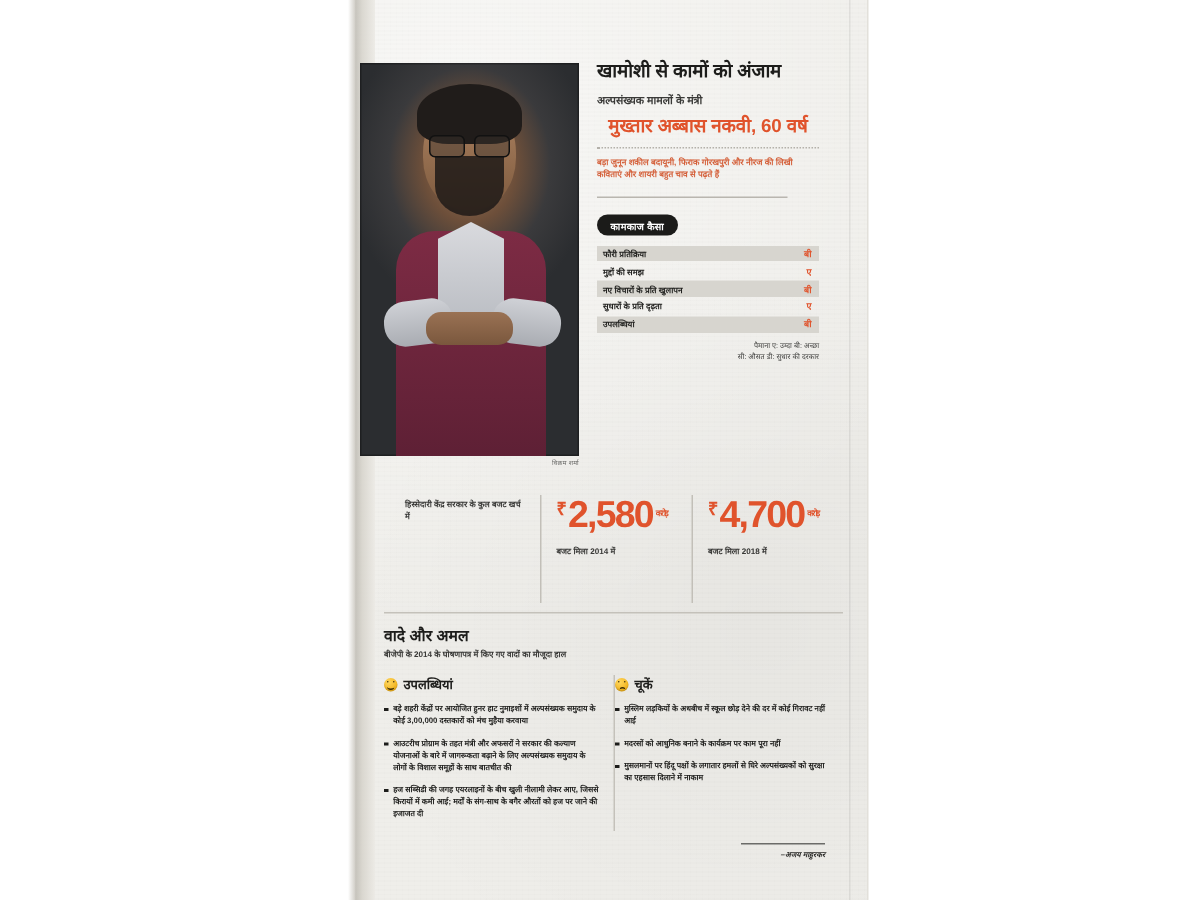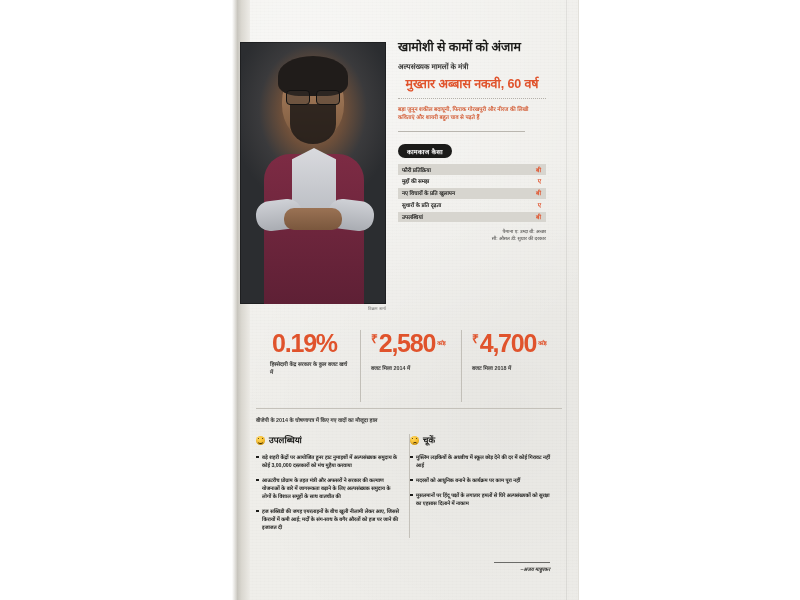--- a/index.html
+++ b/index.html
@@ -273,25 +273,20 @@
             </div>
             <div>सी: औसत   डी: सुधार की दरकार</div>
           </div>
         </div>
       </div>
     </div>
 
     <div class="stats">
 
       <div class="stat">
-        <div class="stat-num">
-          <span class="rupee"></span>
-          <span>0.19%</span>
-          <span class="unit"></span>
-        </div>
         <div class="stat-cap">हिस्सेदारी केंद्र सरकार के कुल बजट खर्च में</div>
       </div>
 
       <div class="stat">
         <div class="stat-num">
           <span class="rupee">₹</span>
           <span>2,580</span>
           <span class="unit">करोड़</span>
         </div>
         <div class="stat-cap">बजट मिला 2014 में</div>
@@ -303,20 +298,21 @@
           <span>4,700</span>
           <span class="unit">करोड़</span>
         </div>
         <div class="stat-cap">बजट मिला 2018 में</div>
       </div>
 
     </div>
     <div class="strip-rule"></div>
 
     <div class="promise">
+      <h2 class="pr-title">वादे और अमल</h2>
       <div class="pr-sub">बीजेपी के 2014 के घोषणापत्र में किए गए वादों का मौजूदा हाल</div>
 
       <div class="cols">
 
         <div class="col">
           <div class="col-head">
             <span class="emoji happy"></span>
             <span class="col-title">उपलब्धियां</span>
           </div>
           <div class="bullet">

